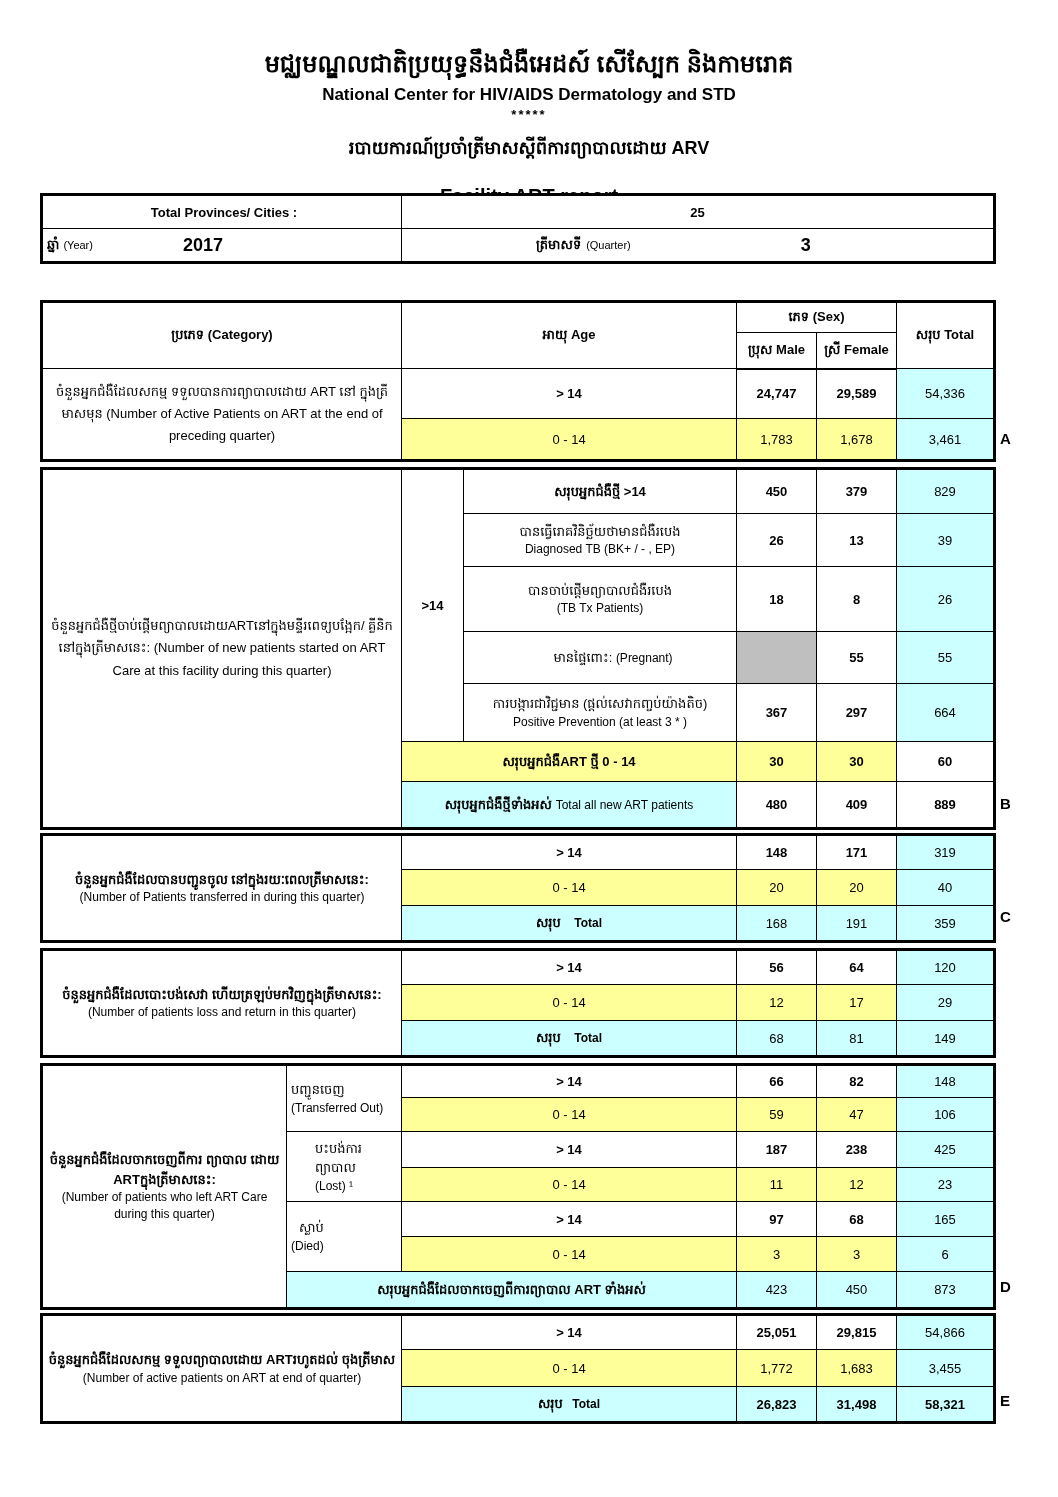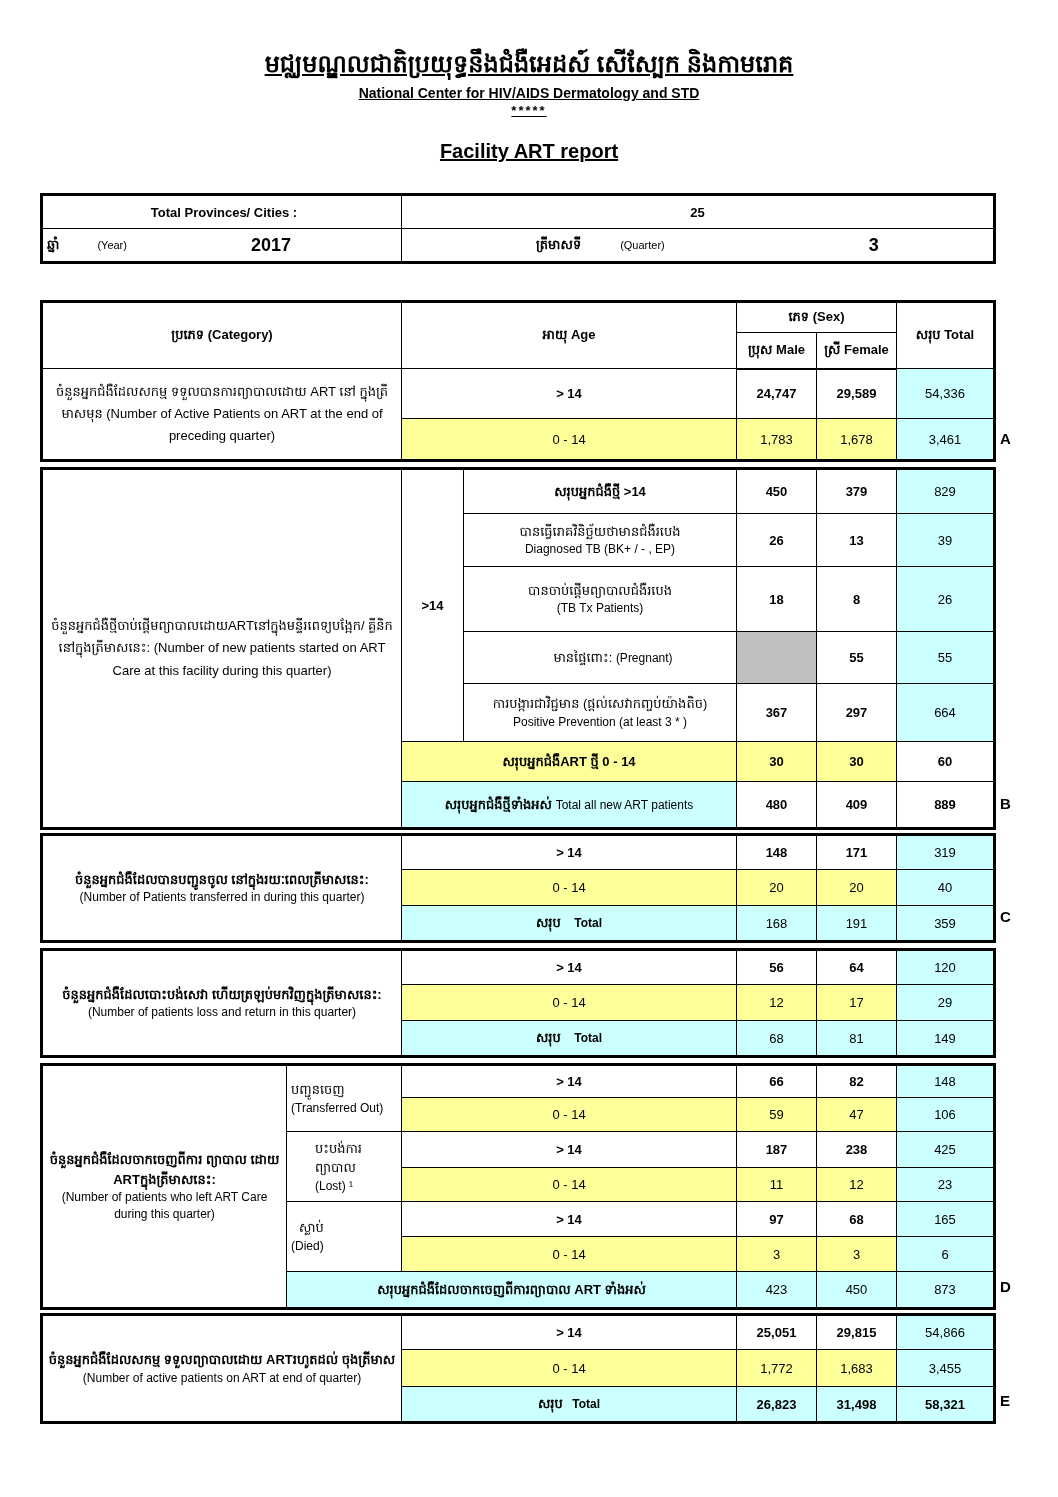--- a/index.html
+++ b/index.html
@@ -1,20 +1,20 @@
 <!DOCTYPE html>
 <html><head>
 <meta charset="utf-8">
 <style>
   html,body{margin:0;padding:0;background:#fff;}
   #page{position:relative;width:1058px;height:1497px;background:#ffffff;overflow:hidden;
         font-family:"Liberation Sans","DejaVu Sans",sans-serif;color:#000;}
-  .hdr-block{position:absolute;left:0;top:48px;width:1058px;text-align:center;text-decoration:underline;}
+  .hdr-block{position:absolute;left:0;top:48px;width:1058px;text-align:center;}
   .title-km{font-size:24px;font-weight:bold;line-height:1.3;}
-  .title-en{font-size:14px;font-weight:bold;margin-top:6px;}
+  .title-en{font-size:17px;font-weight:bold;margin-top:6px;}
   .stars{font-size:13px;font-weight:bold;letter-spacing:2px;margin-top:2px;}
   .subtitle-km{font-size:18px;font-weight:bold;margin-top:14px;}
   .subtitle-en{font-size:20px;font-weight:bold;margin-top:22px;}
 
   table.t{position:absolute;left:40px;border-collapse:collapse;table-layout:fixed;
           border:3px solid #000;background:#fff;}
   table.t td{border:1.5px solid #000;padding:1px 4px;font-size:13px;text-align:center;
              vertical-align:middle;overflow:hidden;}
   td.thickL{border-left:2.5px solid #000;}
   tr.hdr-bot td{border-bottom:2.5px solid #000;}
@@ -22,33 +22,34 @@
   .yellow{background:#FFFF99;}
   .cyan{background:#CCFFFF;}
   .gray{background:#BFBFBF;}
   .cat{font-size:12.5px;padding:4px 10px;line-height:1.7;}
   .lbl-km{font-size:13px;font-weight:bold;line-height:1.5;}
   .lbl-en{font-size:12px;line-height:1.4;}
   .left-lbl{text-align:center;font-size:15px;font-weight:bold;padding-left:8px !important;}
   .v15{font-size:15px;font-weight:bold;}
   .num{font-size:13.5px;}
   .marker{position:absolute;left:1000px;font-size:15px;font-weight:bold;}
-  .rowflex{display:flex;align-items:center;width:100%;gap:34px;}
+  .rowflex{display:flex;align-items:center;width:100%;}
   .km-sm{font-size:13px;font-weight:bold;}
   .en-xs{font-size:11px;}
 </style>
 </head>
 <body>
 
 <div id="page">
 
   <div class="hdr-block">
     <div class="title-km">មជ្ឈមណ្ឌលជាតិប្រយុទ្ធនឹងជំងឺអេដស៍ សើស្បែក និងកាមរោគ</div>
     <div class="title-en">National Center for HIV/AIDS Dermatology and STD</div>
     <div class="stars">*****</div>
+    <div class="subtitle-km">របាយការណ៍ប្រចាំត្រីមាសស្តីពីការព្យាបាលដោយ ARV</div>
     <div class="subtitle-en">Facility ART report</div>
   </div>
 
   <table class="t" style="top:193px;">
     <colgroup>
         <col style="width:360px">
         <col style="width:593px">
       </colgroup>
     <tbody>
         <tr style="height:34px;">

